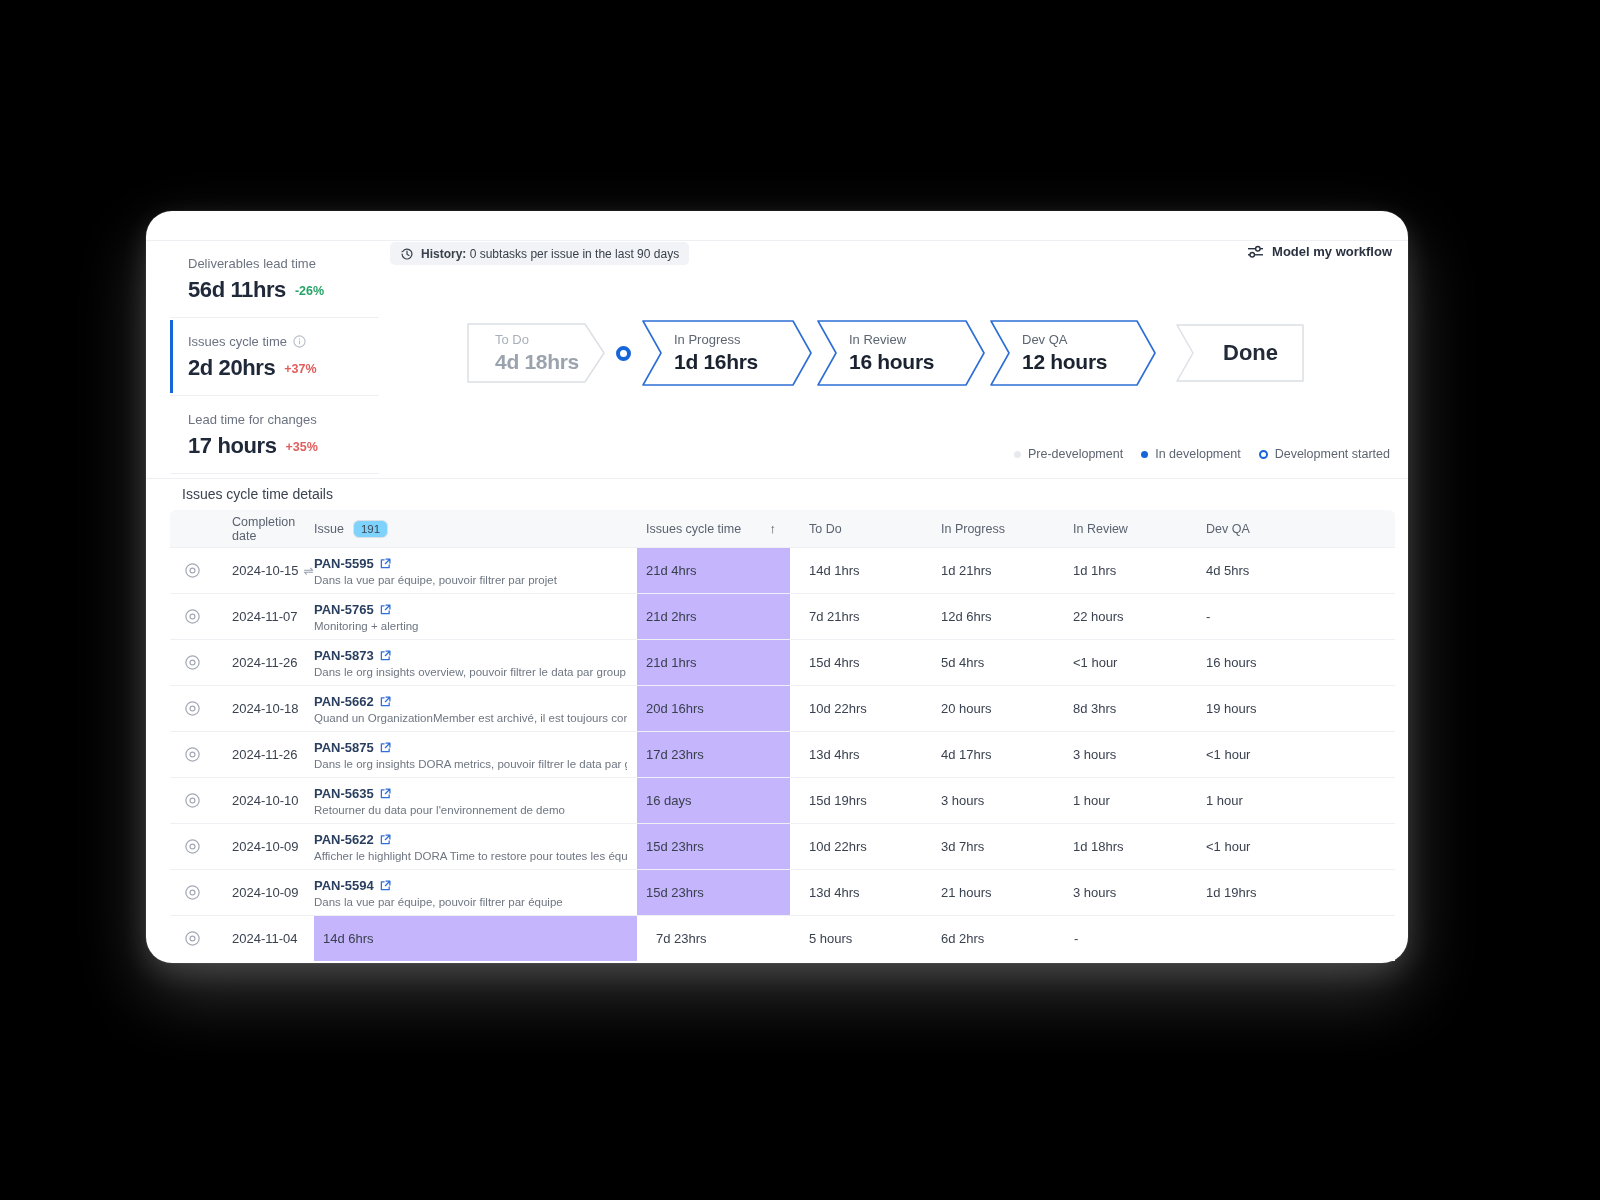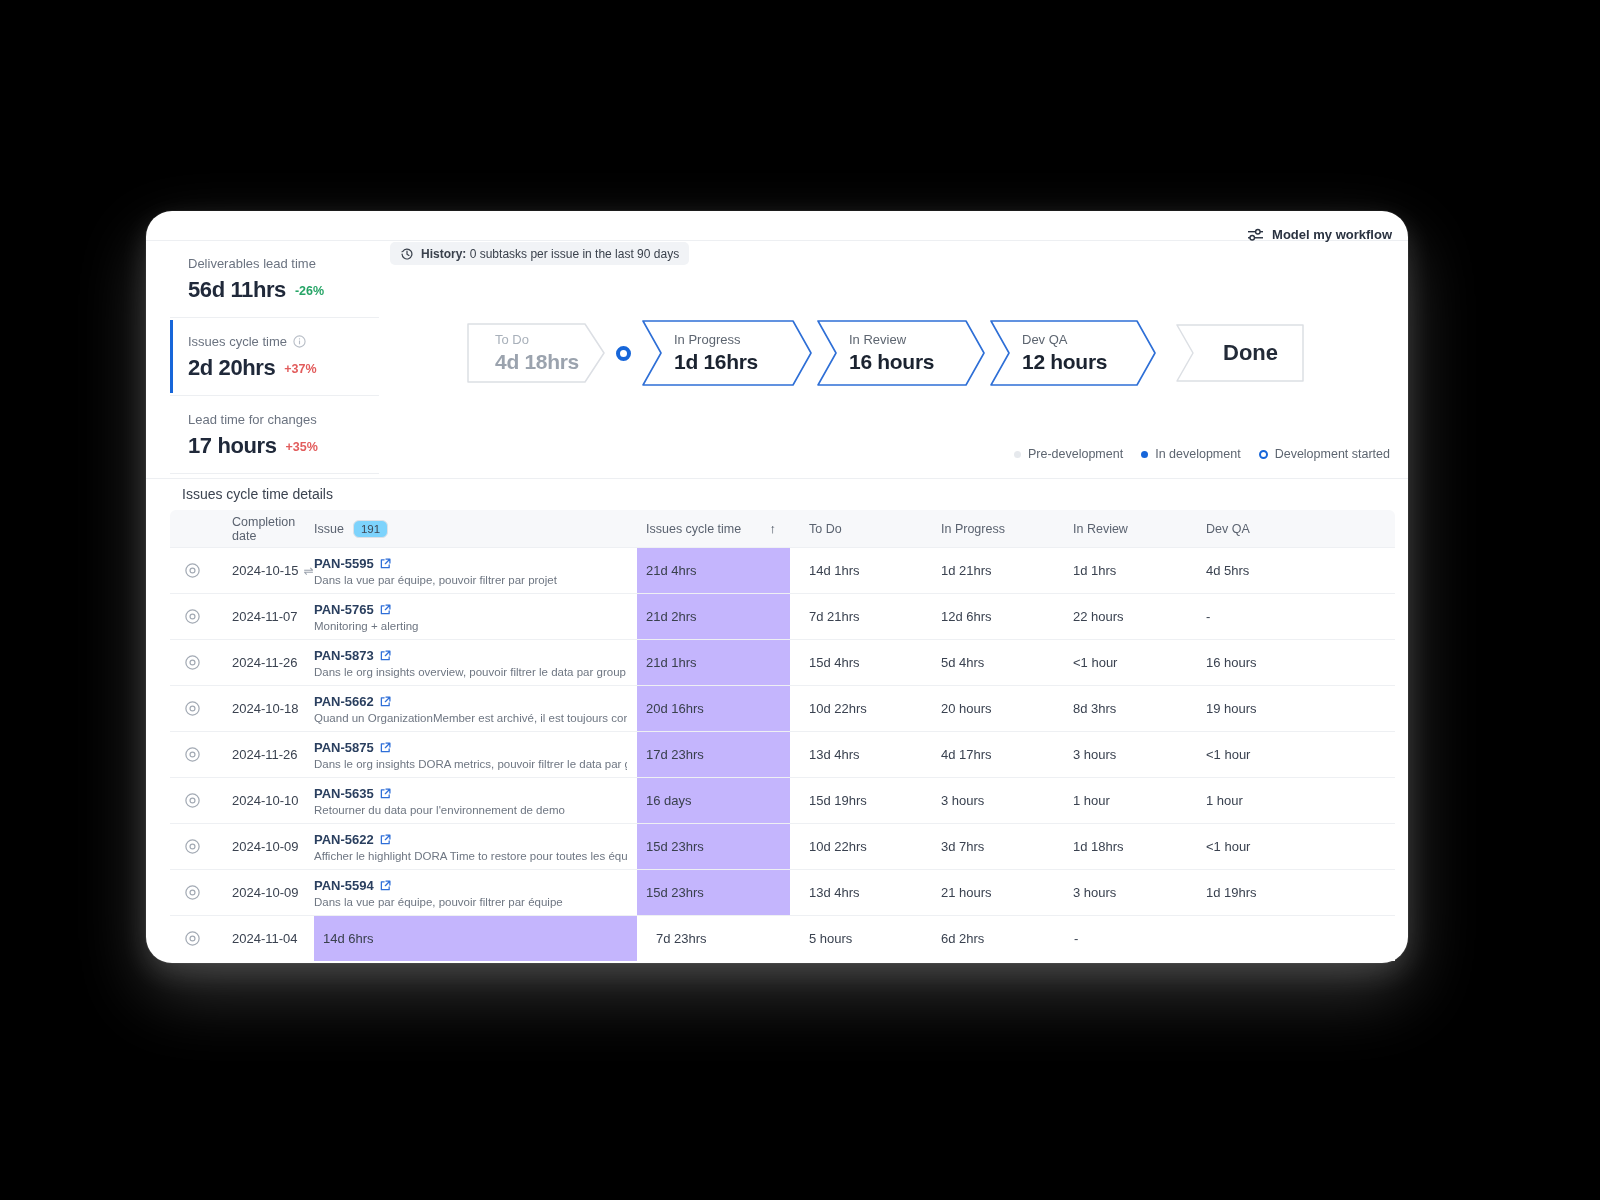--- a/index.html
+++ b/index.html
@@ -22,21 +22,21 @@
   .metric-value-row { margin-top:6px; display:flex; align-items:center; }
   .metric-value { font-size:22px; font-weight:bold; color:#20293a; letter-spacing:-0.4px; }
   .metric-delta { font-size:12.5px; font-weight:bold; margin-left:9px; position:relative; top:1px; }
   .delta-pos { color:#27a567; } .delta-neg { color:#e25c5c; }
 
   
   .history { position:absolute; left:244px; top:31px; height:23px; background:#f1f3f6;
              border-radius:5px; display:flex; align-items:center; gap:7px; padding:0 10px;
              font-size:12px; color:#3a414c; }
   .history b { font-weight:bold; }
-  .model-btn { position:absolute; right:16px; top:16px; display:flex; align-items:center; gap:8px;
+  .model-btn { position:absolute; right:16px; top:33px; display:flex; align-items:center; gap:8px;
                font-size:13px; font-weight:bold; color:#2a3240; cursor:pointer;justify-content:space-between; }
 
   
   .flow { position:absolute; left:321px; top:107px; height:70px; display:flex; align-items:center; }
   .stage { position:relative; flex:none; }
   .stage svg { position:absolute; inset:0; }
   .stage-text { position:absolute; left:32px; top:50%; transform:translateY(-50%); white-space:nowrap; }
   .stage-label { font-size:13px; }
   .stage-value { font-size:21px; font-weight:bold; margin-top:3px; letter-spacing:-0.3px; }
   .stage-pre  .stage-label { color:#a8b0ba; }

